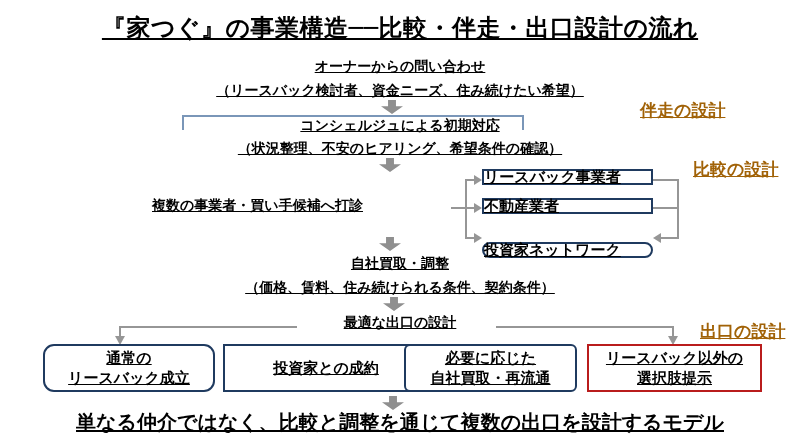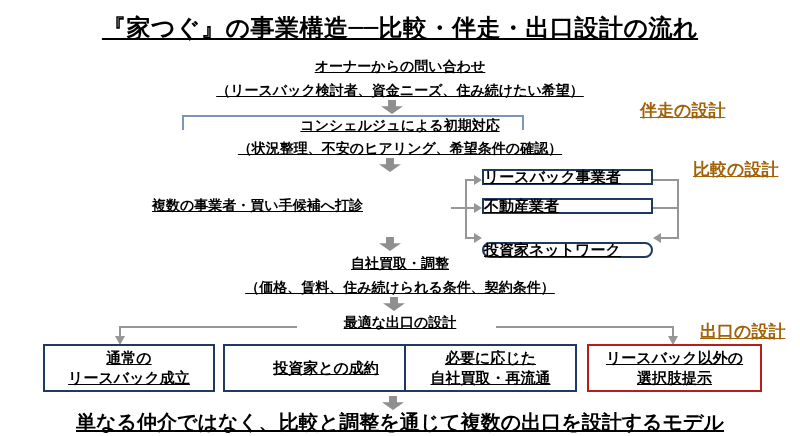--- a/index.html
+++ b/index.html
@@ -94,28 +94,28 @@
   <div class="abs line" style="left:119px;top:326px;width:178px;height:2px;"></div>
   <div class="abs line" style="left:119px;top:326px;width:2px;height:11px;"></div>
   <div class="abs tri-down" style="left:115px;top:336px;"></div>
 
   <div class="abs line" style="left:496px;top:326px;width:178px;height:2px;"></div>
   <div class="abs line" style="left:672px;top:326px;width:2px;height:11px;"></div>
   <div class="abs tri-down" style="left:668px;top:336px;"></div>
 
   <div class="abs bluelabel" style="left:686px;top:320px;margin-left:14px;">出口の設計</div>
 
-  <div class="abs obox" style="left:43px;width:172px;">
+  <div class="abs obox" style="left:43px;width:172px;border-radius:11px;">
     <span>通常の</span>
     <span>リースバック成立</span>
   </div>
   <div class="abs obox" style="left:223px;width:206px;">
     <span>投資家との成約</span>
   </div>
-  <div class="abs obox" style="left:404px;width:173px;">
+  <div class="abs obox" style="left:404px;width:173px;border-radius:6px;">
     <span>必要に応じた</span>
     <span>自社買取・再流通</span>
   </div>
   <div class="abs obox light" style="left:587px;width:175px;">
     <span>リースバック以外の</span>
     <span>選択肢提示</span>
   </div>
 
   <div class="abs blockarrow" style="left:382px;top:396px;"></div>
 

